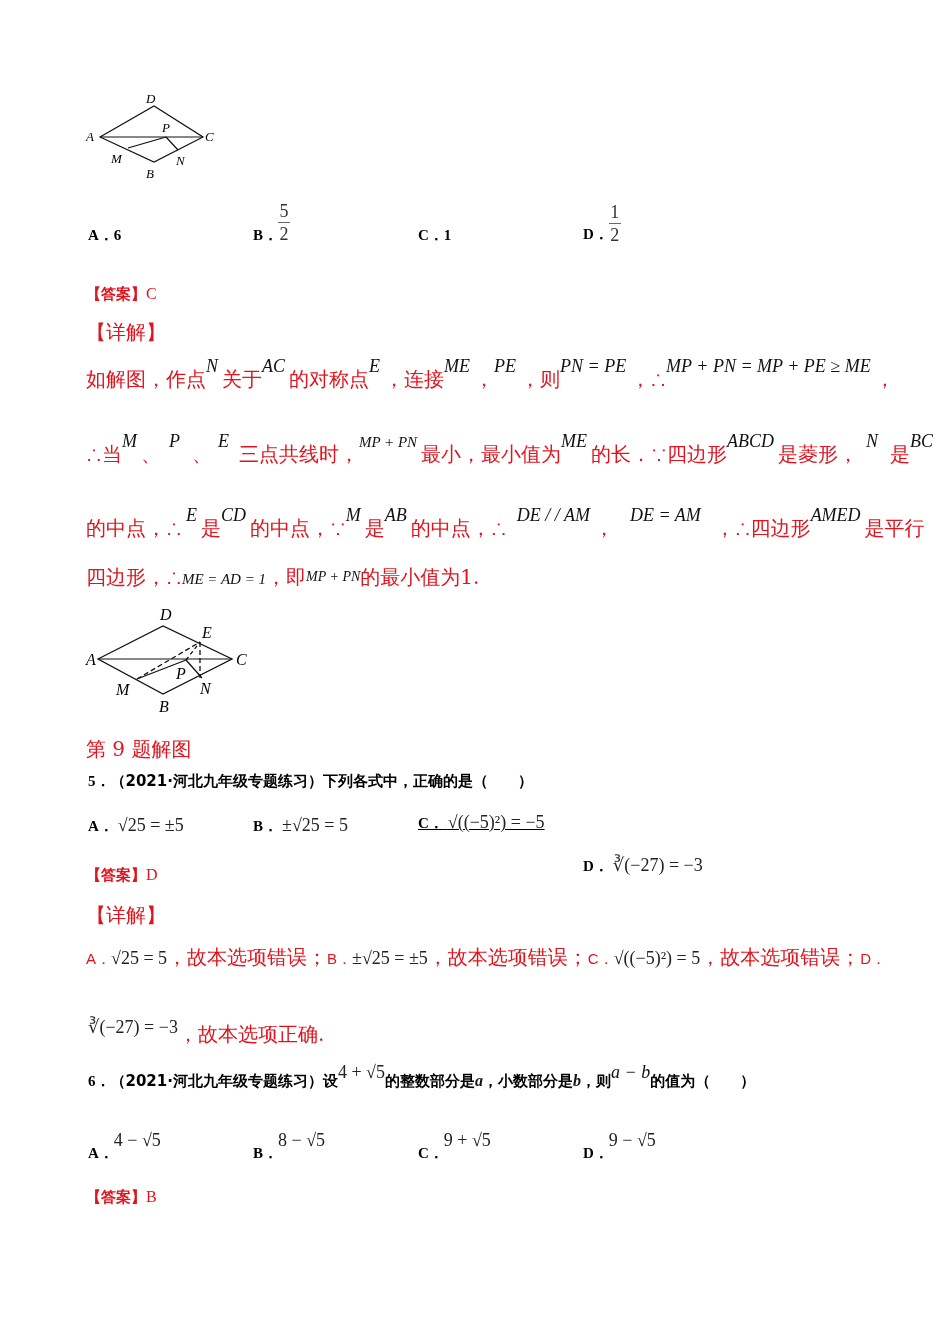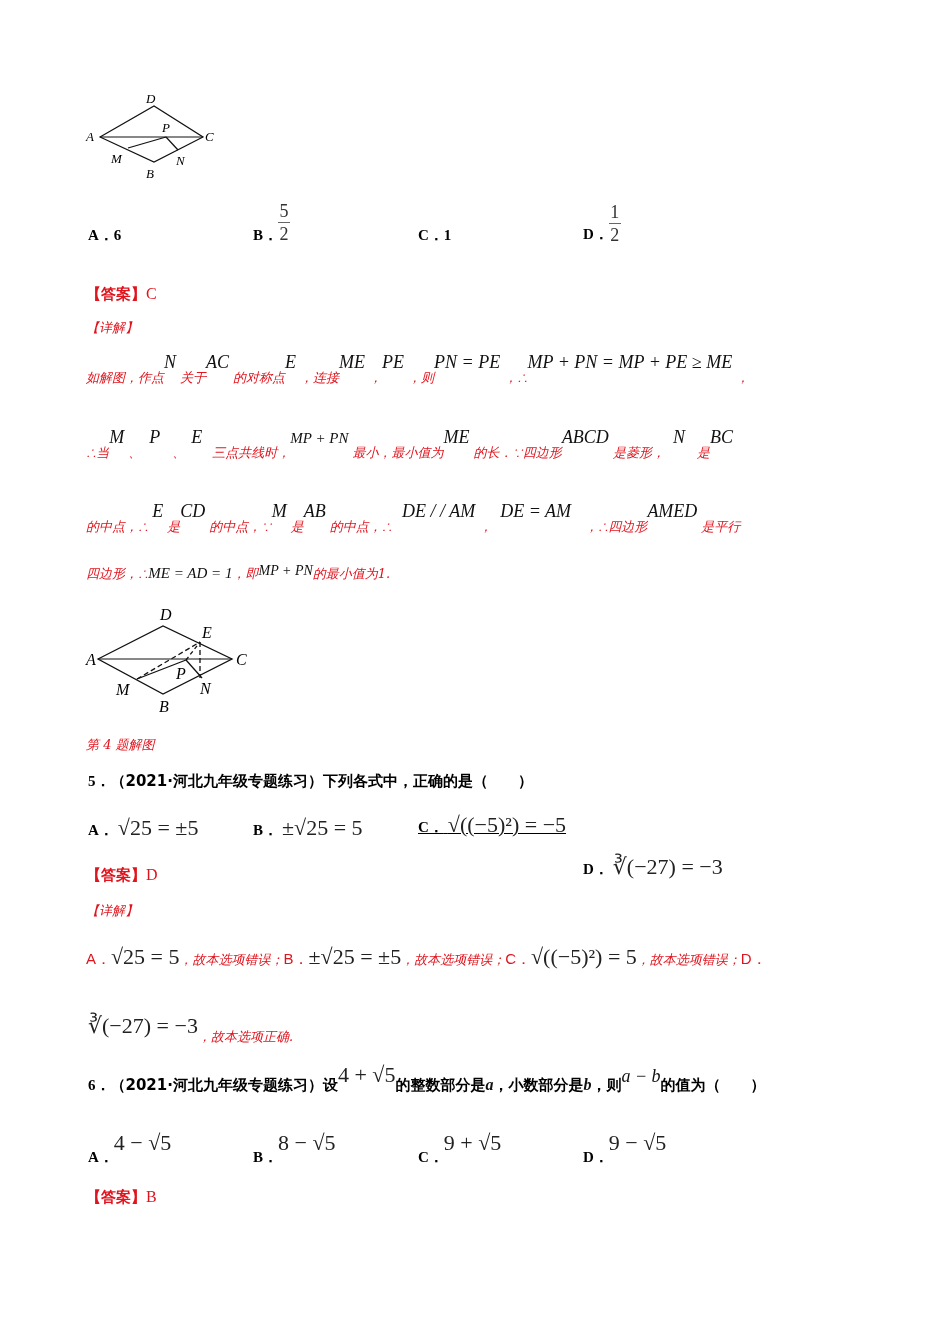--- a/index.html
+++ b/index.html
@@ -1,23 +1,23 @@
 <!DOCTYPE html>
 <html><head>
 <meta charset="utf-8">
 <style>
   html, body { margin:0; padding:0; background:#ffffff; }
   body { width:950px; height:1344px; position:relative; overflow:hidden;
          font-family:"Liberation Serif", "DejaVu Serif", serif; color:#000; }
   .abs { position:absolute; white-space:nowrap; }
   .red { color:#e0141e; }
-  .cn { font-family:"DejaVu Serif", "Liberation Serif", serif; font-size:13px;font-style:italic; }
+  .cn { font-family:"DejaVu Serif", "Liberation Serif", serif; font-size:20px; }
   .cnb { font-family:"DejaVu Sans", "Liberation Sans", sans-serif; font-size:15px; font-weight:bold; }
   .math { font-family:"Liberation Serif", serif; font-style:italic; font-size:18px; color:#111; }
-  .mathn { font-family:"Liberation Serif", serif; font-size:22px; color:#222; }
+  .mathn { font-family:"Liberation Serif", serif; font-size:18px; color:#222; }
   .opt-label { font-family:"Liberation Serif", serif; font-weight:bold; font-size:15px; }
   .frac { display:inline-flex; flex-direction:column; align-items:center; font-family:"Liberation Serif",serif; font-size:18px; color:#333; line-height:18px; }
   .frac .bar { width:12px; border-top:1px solid #666; margin:2px 0; }
   svg text { font-family:"Liberation Serif", serif; font-style:italic; }
 </style>
 </head>
 <body>
 
 <svg class="abs" style="left:84px;top:90px;" width="140" height="95">
   <g stroke="#111" stroke-width="1.2" fill="none">
@@ -84,21 +84,21 @@
   <span class="red cn" style="position:relative;top:14px;">是菱形，</span><span class="math" style="margin:0 8px;">N</span>
   <span class="red cn" style="position:relative;top:14px;">是</span><span class="math">BC</span>
 </div>
 
 <div class="abs" style="left:86px;top:501px;">
   <span class="red cn" style="position:relative;top:14px;">的中点，∴</span><span class="math" style="margin-left:4px;">E</span>
   <span class="red cn" style="position:relative;top:14px;">是</span><span class="math">CD</span>
   <span class="red cn" style="position:relative;top:14px;">的中点，∵</span><span class="math">M</span>
   <span class="red cn" style="position:relative;top:14px;">是</span><span class="math">AB</span>
   <span class="red cn" style="position:relative;top:14px;">的中点，∴</span><span class="math" style="margin-left:10px;">DE / / AM</span>
-  <span class="red cn" style="position:relative;top:14px;">，</span><span class="math" style="margin-left:8px;">DE = AM</span>
+  <span class="red cn" style="position:relative;top:14px;">，</span><span class="math" style="margin-left:16px;">DE = AM</span>
   <span class="red cn" style="position:relative;top:14px;margin-left:10px;margin-top:29px;">，∴四边形</span><span class="math">AMED</span>
   <span class="red cn" style="position:relative;top:14px;">是平行</span>
 </div>
 
 <div class="abs" style="left:86px;top:564px;">
   <span class="red cn">四边形，∴</span><span class="math" style="font-size:15px;">ME = AD = 1</span><span class="red cn">，即</span><span class="math" style="font-size:14px;position:relative;top:-3px;">MP + PN</span><span class="red cn">的最小值为1.</span>
 </div>
 
 <svg class="abs" style="left:84px;top:604px;" width="170" height="115">
   <g stroke="#111" stroke-width="1.3" fill="none">
@@ -112,21 +112,21 @@
   </g>
   <text x="76" y="16" font-size="16">D</text>
   <text x="118" y="34" font-size="16">E</text>
   <text x="2" y="61" font-size="16">A</text>
   <text x="152" y="61" font-size="16">C</text>
   <text x="92" y="75" font-size="16">P</text>
   <text x="32" y="91" font-size="16">M</text>
   <text x="116" y="90" font-size="16">N</text>
   <text x="75" y="108" font-size="16">B</text>
 </svg>
-<div class="abs red cn" style="left:86px;top:736px;">第 4 题解图</div>
+<div class="abs red cn" style="left:86px;top:736px;">第 9 题解图</div>
 
 <div class="abs" style="left:88px;top:772px;">
   <span class="opt-label">5．</span><span class="cnb">（2021·河北九年级专题练习）</span><span class="cnb">下列各式中，正确的是（　　）</span>
 </div>
 
 <div class="abs" style="left:88px;top:815px;">
   <span class="opt-label">A．</span> <span class="mathn">√25 = ±5</span>
 </div>
 <div class="abs" style="left:253px;top:815px;">
   <span class="opt-label">B．</span> <span class="mathn">±√25 = 5</span>

